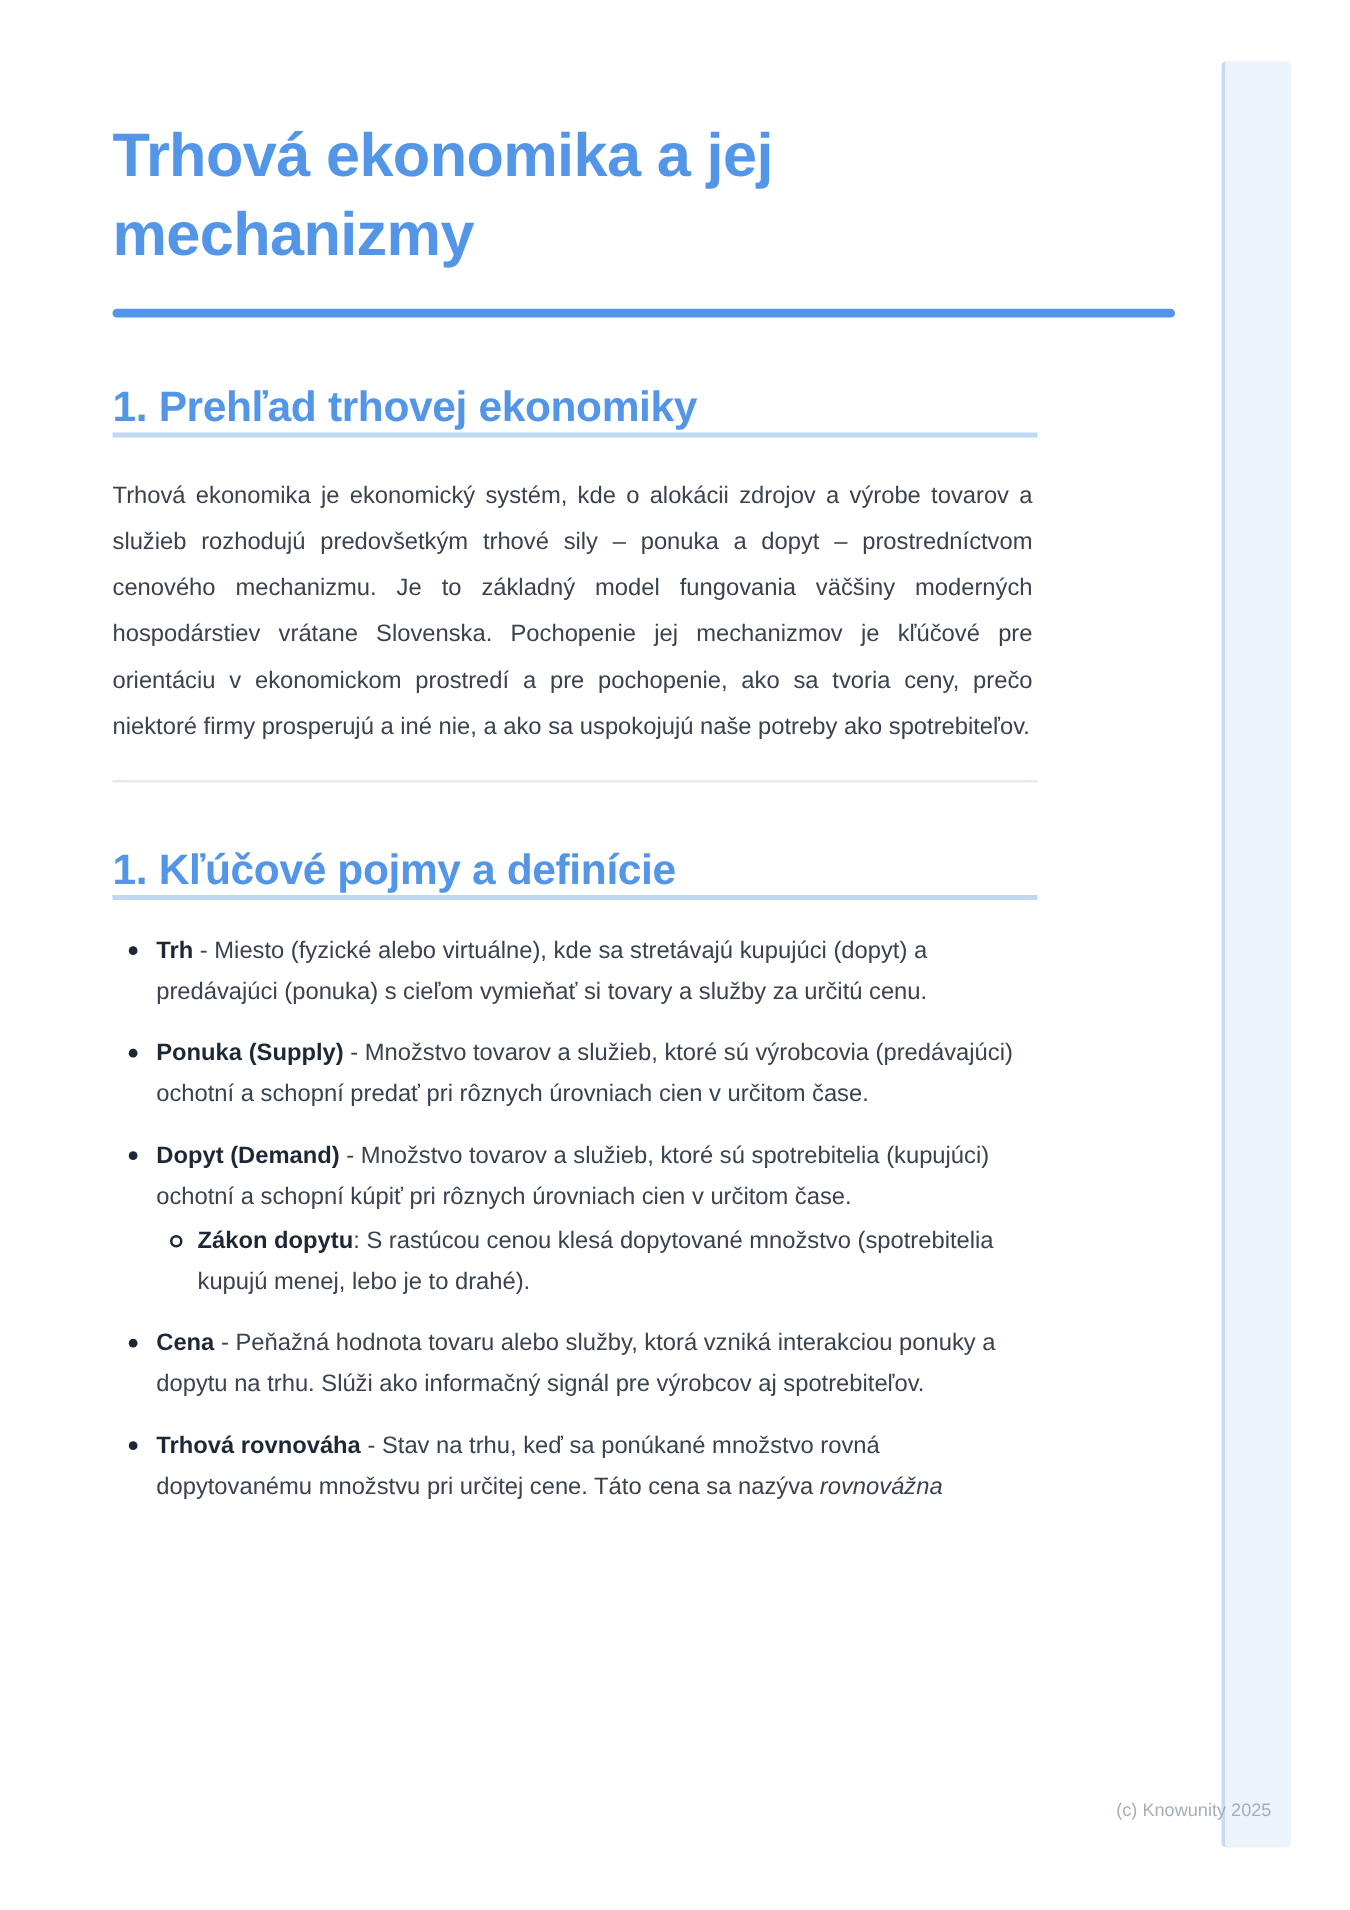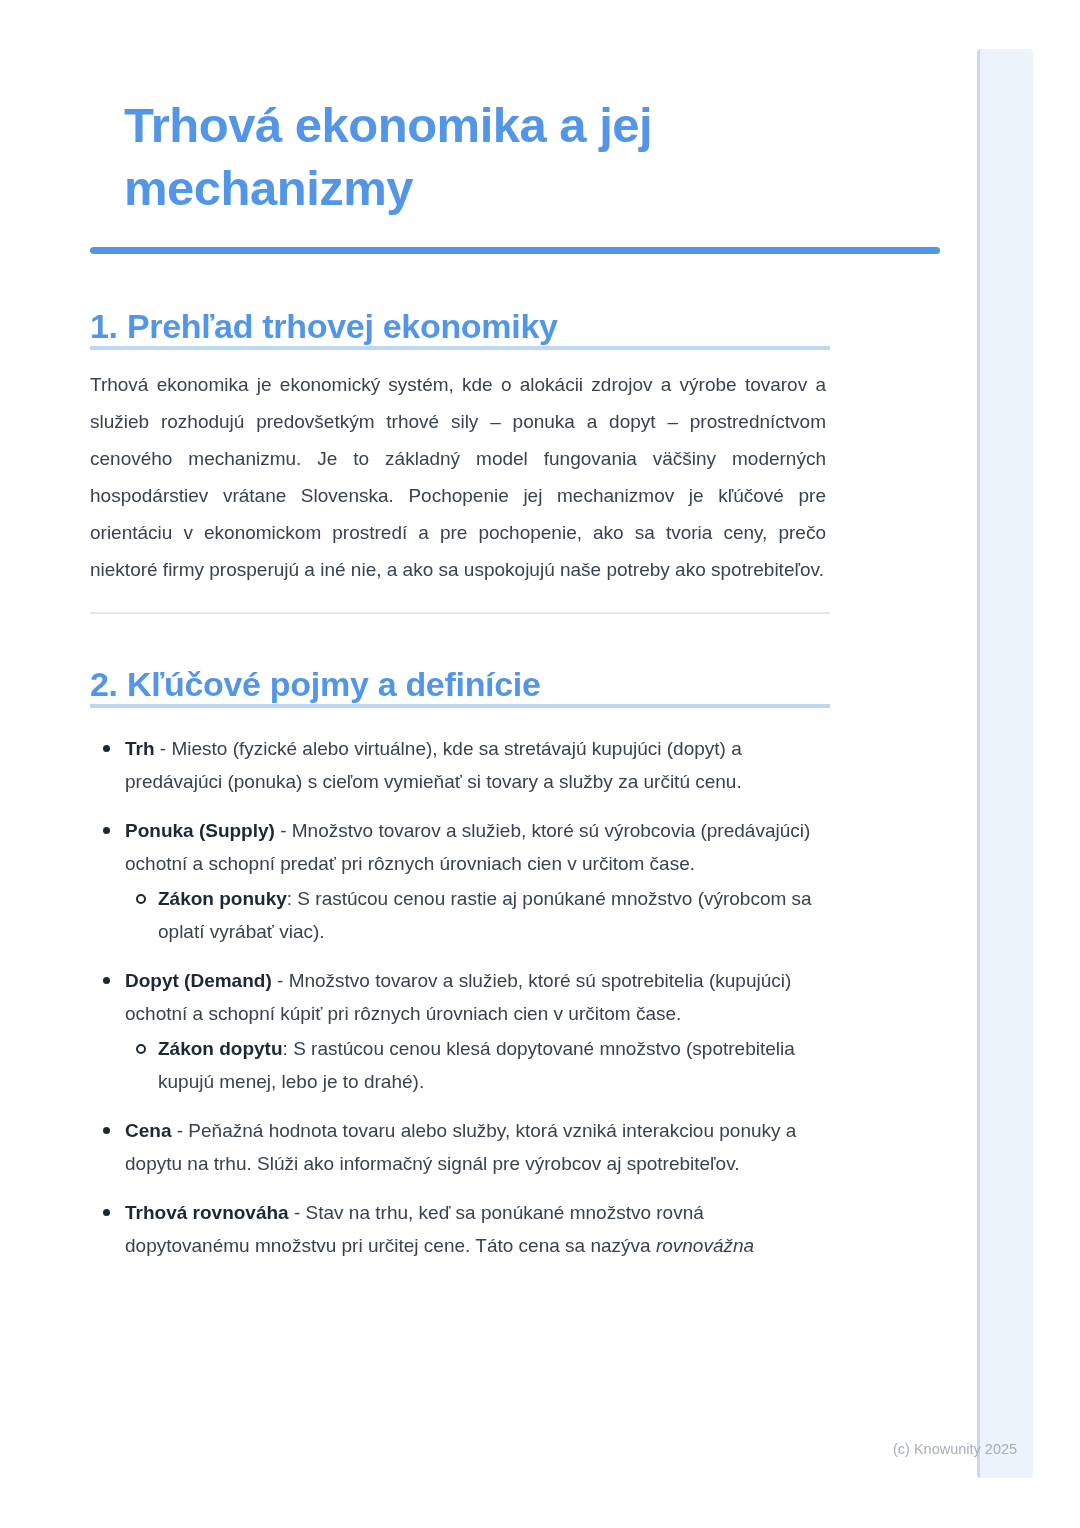--- a/index.html
+++ b/index.html
@@ -28,21 +28,20 @@
     top:94px;
     width:850px;
   }
   h1.doc-title{
     font-size:49px;
     line-height:63px;
     font-weight:700;
     letter-spacing:-0.5px;
     color:var(--accent);
     max-width:700px;
-    margin-left:34px;
   }
   .title-rule{
     margin-top:27px;
     width:850px;
     height:7px;
     border-radius:4px;
     background:var(--accent);
   }
   section{width:740px;}
   .section-head{
@@ -50,21 +49,21 @@
   }
   h2.section-title{
     font-size:34px;
     line-height:40px;
     font-weight:700;
     letter-spacing:-0.3px;
     color:var(--accent);
   }
   #section-1{margin-top:52px;}
   #section-1 .section-body{
-    margin-top:16px;
+    margin-top:28px;
     width:736px;
     font-size:19px;
     line-height:37px;
     text-align:justify;
   }
   .section-divider{
     margin-top:24px;
     width:740px;
     border:none;
     border-top:2px solid var(--divider);
@@ -157,31 +156,28 @@
     <div class="section-head">
       <h2 class="section-title">1. Prehľad trhovej ekonomiky</h2>
     </div>
     <p class="section-body">Trhová ekonomika je ekonomický systém, kde o alokácii zdrojov a výrobe tovarov a služieb rozhodujú predovšetkým trhové sily – ponuka a dopyt – prostredníctvom cenového mechanizmu. Je to základný model fungovania väčšiny moderných hospodárstiev vrátane Slovenska. Pochopenie jej mechanizmov je kľúčové pre orientáciu v ekonomickom prostredí a pre pochopenie, ako sa tvoria ceny, prečo niektoré firmy prosperujú a iné nie, a ako sa uspokojujú naše potreby ako spotrebiteľov.</p>
   </section>
 
   <hr class="section-divider">
 
   <section id="section-2">
     <div class="section-head">
-      <h2 class="section-title">2. Kľúčové pojmy a definície</h2>
+      <h2 class="section-title">1. Kľúčové pojmy a definície</h2>
     </div>
 
     <ul class="terms">
 
       <li><span class="term">Trh</span><span> - </span><span>Miesto (fyzické alebo virtuálne), kde sa stretávajú kupujúci (dopyt) a predávajúci (ponuka) s cieľom vymieňať si tovary a služby za určitú cenu.</span></li>
 
       <li><span class="term">Ponuka (Supply)</span><span> - </span><span>Množstvo tovarov a služieb, ktoré sú výrobcovia (predávajúci) ochotní a schopní predať pri rôznych úrovniach cien v určitom čase.</span>
-        <ul class="subterms">
-          <li><span class="term">Zákon ponuky</span><span>: </span><span>S rastúcou cenou rastie aj ponúkané množstvo (výrobcom sa oplatí vyrábať viac).</span></li>
-        </ul>
       </li>
 
       <li><span class="term">Dopyt (Demand)</span><span> - </span><span>Množstvo tovarov a služieb, ktoré sú spotrebitelia (kupujúci) ochotní a schopní kúpiť pri rôznych úrovniach cien v určitom čase.</span>
         <ul class="subterms">
           <li><span class="term">Zákon dopytu</span><span>: </span><span>S rastúcou cenou klesá dopytované množstvo (spotrebitelia kupujú menej, lebo je to drahé).</span></li>
         </ul>
       </li>
 
       <li><span class="term">Cena</span><span> - </span><span>Peňažná hodnota tovaru alebo služby, ktorá vzniká interakciou ponuky a dopytu na trhu. Slúži ako informačný signál pre výrobcov aj spotrebiteľov.</span></li>
 

